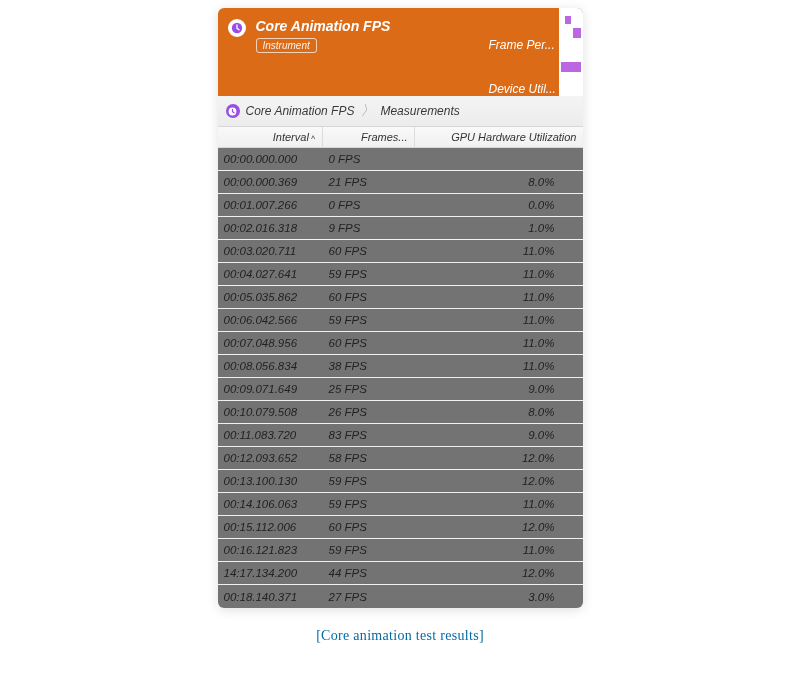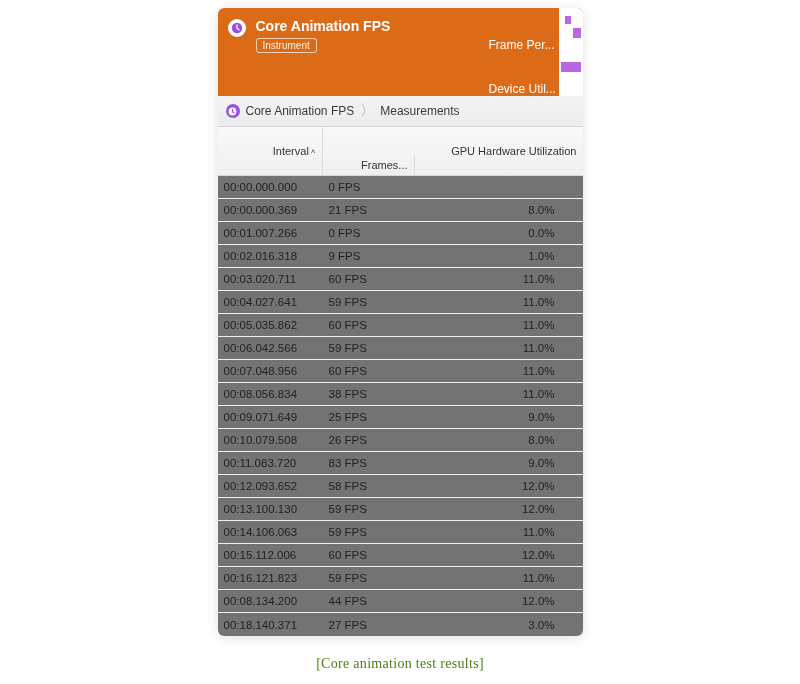--- a/index.html
+++ b/index.html
@@ -16,20 +16,21 @@
       flex-direction: column;
       align-items: center;
       padding-top: 8px;
     }
     .panel {
       width: 365px;
       background: #ffffff;
       border-radius: 6px;
       box-shadow: 0 2px 12px rgba(0,0,0,0.12);
       overflow: hidden;
+      font-style: italic;
     }
     .header {
       background: #DC6B17;
       color: #fff;
       display: flex;
       align-items: stretch;
       height: 88px;
     }
     .header-left {
       flex: 1;
@@ -135,21 +136,21 @@
     }
     .th {
       padding: 4px 6px;
       border-right: 1px solid #dcdcdc;
       display: flex;
       align-items: center;
       justify-content: flex-end;
     }
     .th:last-child { border-right: none; }
     .th-interval { width: 105px; }
-    .th-frames { width: 68px; margin-top: 28px; }
+    .th-frames { width: 68px; }
     .th-gpu { flex: 1; }
     .sort-caret {
       font-size: 8px;
       margin-left: 2px;
       color: #444;
     }
     .table-body {
       background: #737373;
     }
     .row {
@@ -163,21 +164,21 @@
     .row:last-child { border-bottom: none; }
     .cell {
       padding: 0 6px;
     }
     .cell-interval { width: 105px; text-align: left; }
     .cell-frames { width: 68px; text-align: left; }
     .cell-gpu { flex: 1; text-align: right; padding-right: 28px; }
     .caption {
       margin-top: 20px;
       font-size: 14px;
-      color: #4d7c0f;
+      color: #0369a1;
       font-family: Georgia, serif;
       letter-spacing: 0.3px;
     }
   </style>
 </head>
 <body>
 
 <div class="panel">
 
   <div class="header">
@@ -319,21 +320,21 @@
         <div class="cell cell-interval">00:15.112.006</div>
         <div class="cell cell-frames">60 FPS</div>
         <div class="cell cell-gpu">12.0%</div>
       </div>
       <div class="row">
         <div class="cell cell-interval">00:16.121.823</div>
         <div class="cell cell-frames">59 FPS</div>
         <div class="cell cell-gpu">11.0%</div>
       </div>
       <div class="row">
-        <div class="cell cell-interval">00:08.134.200</div>
+        <div class="cell cell-interval">14:17.134.200</div>
         <div class="cell cell-frames">44 FPS</div>
         <div class="cell cell-gpu">12.0%</div>
       </div>
       <div class="row">
         <div class="cell cell-interval">00:18.140.371</div>
         <div class="cell cell-frames">27 FPS</div>
         <div class="cell cell-gpu">3.0%</div>
       </div>
     </div>
 

